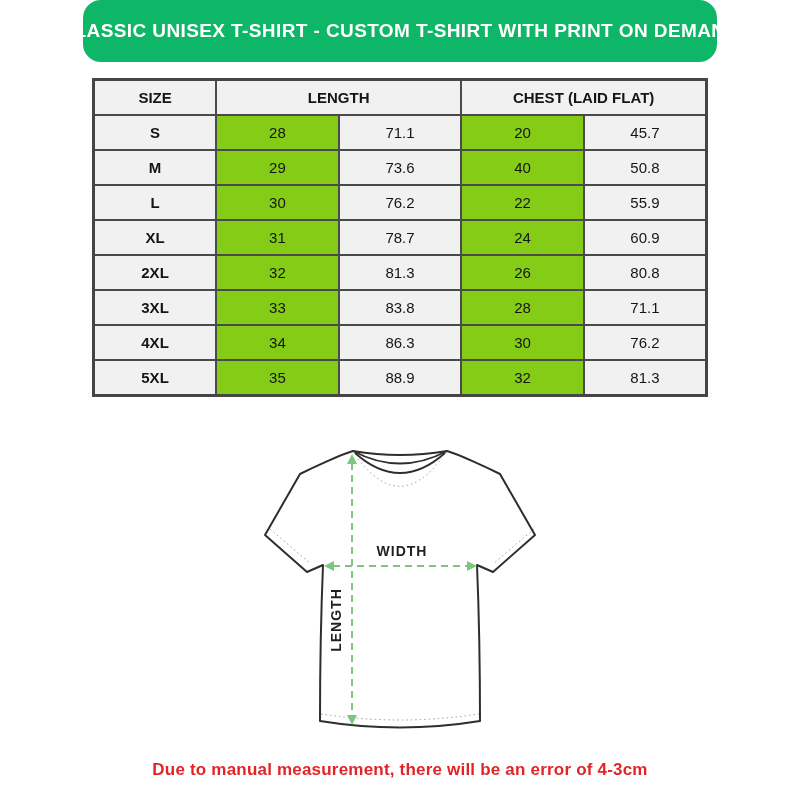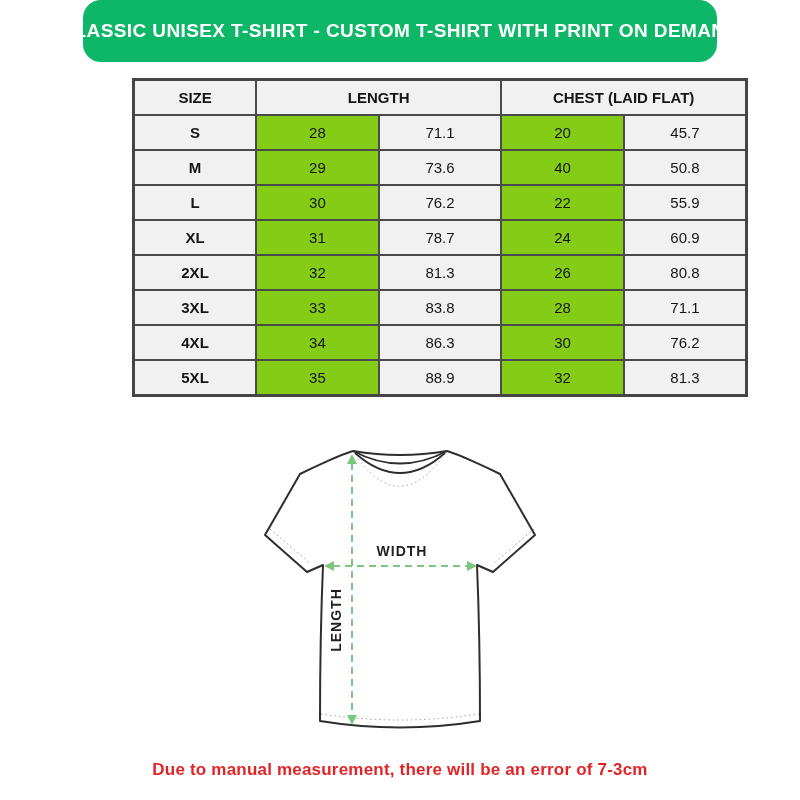--- a/index.html
+++ b/index.html
@@ -18,21 +18,21 @@
   .banner h1 {
     margin:0; color:#ffffff; font-size:19px; font-weight:bold;
     letter-spacing:0.4px; white-space:nowrap;
   }
 
   
   table.size-table {
     position:absolute; left:92px; top:78px; width:616px;
     border-collapse:collapse; table-layout:fixed;
     border:3px solid #454545;
-    font-size:15px; color:#151515; text-align:center;margin-left:40px;
+    font-size:15px; color:#151515; text-align:center;
   }
   .size-table th, .size-table td {
     border:2px solid #4a4a4a; height:33px; padding:0; vertical-align:middle;
   }
   .size-table th { background:#f1f1f1; font-weight:bold; font-size:15px; }
   .size-table td.size-col { background:#f1f1f1; font-weight:bold; }
   .size-table td.in-col  { background:#84cc16; font-weight:normal; }
   .size-table td.cm-col  { background:#f1f1f1; font-weight:normal; }
 
   
@@ -165,16 +165,16 @@
       <text class="measure-label" x="152" y="113" text-anchor="middle">WIDTH</text>
 
       <line class="measure-line" x1="102" y1="20" x2="102" y2="273"></line>
       <polygon class="measure-head" points="102,11 97,21 107,21"></polygon>
       <polygon class="measure-head" points="102,282 97,272 107,272"></polygon>
       <text class="measure-label" transform="translate(91,177) rotate(-90)" text-anchor="middle">LENGTH</text>
     </svg>
   </div>
 
   <footer class="footer-note">
-    <p>Due to manual measurement, there will be an error of 7-3cm</p>
+    <p>Due to manual measurement, there will be an error of 4-3cm</p>
   </footer>
 
 </div>
 
 </body></html>

